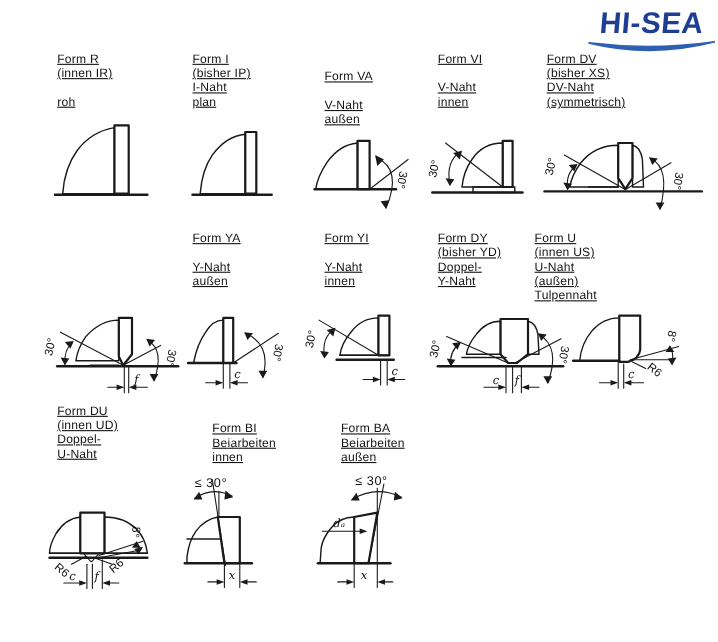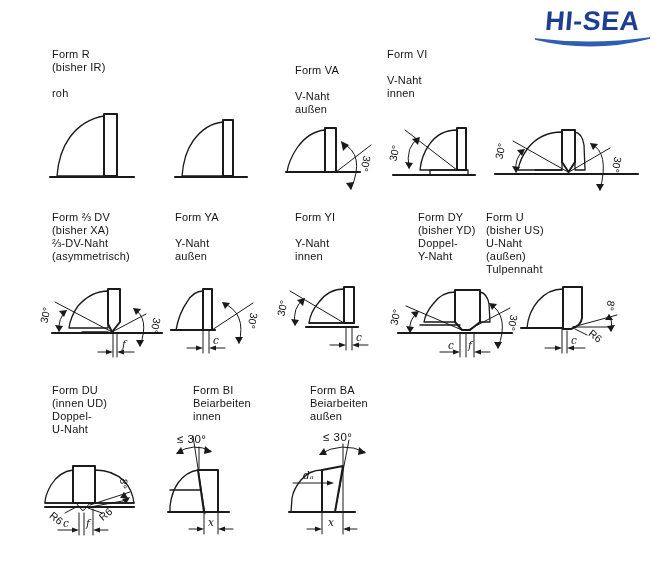--- a/index.html
+++ b/index.html
@@ -1,19 +1,19 @@
 <!DOCTYPE html>
 <html><head>
 <meta charset="utf-8">
 <style>
   html,body{margin:0;padding:0;}
   body{width:653px;height:584px;background:#ffffff;position:relative;overflow:hidden;
        font-family:"Liberation Sans",sans-serif;}
   .page{position:absolute;inset:0;background:#fff;}
-  .cell-text{position:absolute;font-size:11px;line-height:13px;color:#141414;letter-spacing:.2px;}
+  .cell-text{position:absolute;font-size:11px;line-height:13px;color:#141414;letter-spacing:.2px;text-decoration:underline;}
   .cell-text div{min-height:13px;white-space:nowrap;}
   .logo{position:absolute;left:532px;top:6px;width:121px;text-align:center;}
   .logo-txt{font-weight:bold;font-size:27px;letter-spacing:.5px;color:#1d3e92;
             transform:skewX(-5deg);font-family:"Liberation Sans",sans-serif;line-height:30px;}
   svg.fig{position:absolute;overflow:visible;}
   .s{stroke:#1a1a1a;fill:none;stroke-width:1.3;stroke-linejoin:round;stroke-linecap:round;}
   .s2{stroke-width:2;}
   .bl{stroke-width:2.2;}
   .tn{stroke-width:1;}
   .ah{fill:#1a1a1a;stroke:none;}
@@ -29,70 +29,76 @@
 
   <div class="logo">
     <div class="logo-txt">HI-SEA</div>
     <svg width="121" height="14" viewBox="0 0 121 14">
       <path d="M3,3 Q60,17 118,2 Q60,10 3,3 Z" fill="#2d5fb3" stroke="#2d5fb3" stroke-width="1.5"></path>
     </svg>
   </div>
 
   <div class="cell-text" style="left:52px;top:48px">
     <div>Form R</div>
-    <div>(bisher IR)</div>
+    <div>(innen IR)</div>
     <div></div>
     <div>roh</div>
+  </div>
+  <div class="cell-text" style="left:175px;top:48px">
+    <div>Form I</div>
+    <div>(bisher IP)</div>
+    <div>I-Naht</div>
+    <div>plan</div>
   </div>
   <div class="cell-text" style="left:295px;top:64px">
     <div>Form VA</div>
     <div></div>
     <div>V-Naht</div>
     <div>außen</div>
   </div>
-  <div class="cell-text" style="left:387px;top:48px">
+  <div class="cell-text" style="left:398px;top:48px">
     <div>Form VI</div>
     <div></div>
     <div>V-Naht</div>
     <div>innen</div>
   </div>
-
-  <div class="cell-text" style="left:52px;top:211px">
-    <div>Form ⅔ DV</div>
-    <div>(bisher XA)</div>
-    <div>⅔-DV-Naht</div>
-    <div>(asymmetrisch)</div>
-  </div>
+  <div class="cell-text" style="left:497px;top:48px">
+    <div>Form DV</div>
+    <div>(bisher XS)</div>
+    <div>DV-Naht</div>
+    <div>(symmetrisch)</div>
+  </div>
+
   <div class="cell-text" style="left:175px;top:211px">
     <div>Form YA</div>
     <div></div>
     <div>Y-Naht</div>
     <div>außen</div>
   </div>
   <div class="cell-text" style="left:295px;top:211px">
     <div>Form YI</div>
     <div></div>
     <div>Y-Naht</div>
     <div>innen</div>
   </div>
-  <div class="cell-text" style="left:418px;top:211px">
+  <div class="cell-text" style="left:398px;top:211px">
     <div>Form DY</div>
     <div>(bisher YD)</div>
     <div>Doppel-</div>
     <div>Y-Naht</div>
   </div>
   <div class="cell-text" style="left:486px;top:211px">
     <div>Form U</div>
-    <div>(bisher US)</div>
+    <div>(innen US)</div>
     <div>U-Naht</div>
     <div>(außen)</div>
     <div>Tulpennaht</div>
   </div>
 
-  <div class="cell-text" style="left:52px;top:384px">
+  <div class="cell-text" style="left:52px;top:368px">
     <div>Form DU</div>
     <div>(innen UD)</div>
     <div>Doppel-</div>
     <div>U-Naht</div>
   </div>
   <div class="cell-text" style="left:193px;top:384px">
     <div>Form BI</div>
     <div>Beiarbeiten</div>
     <div>innen</div>
   </div>

